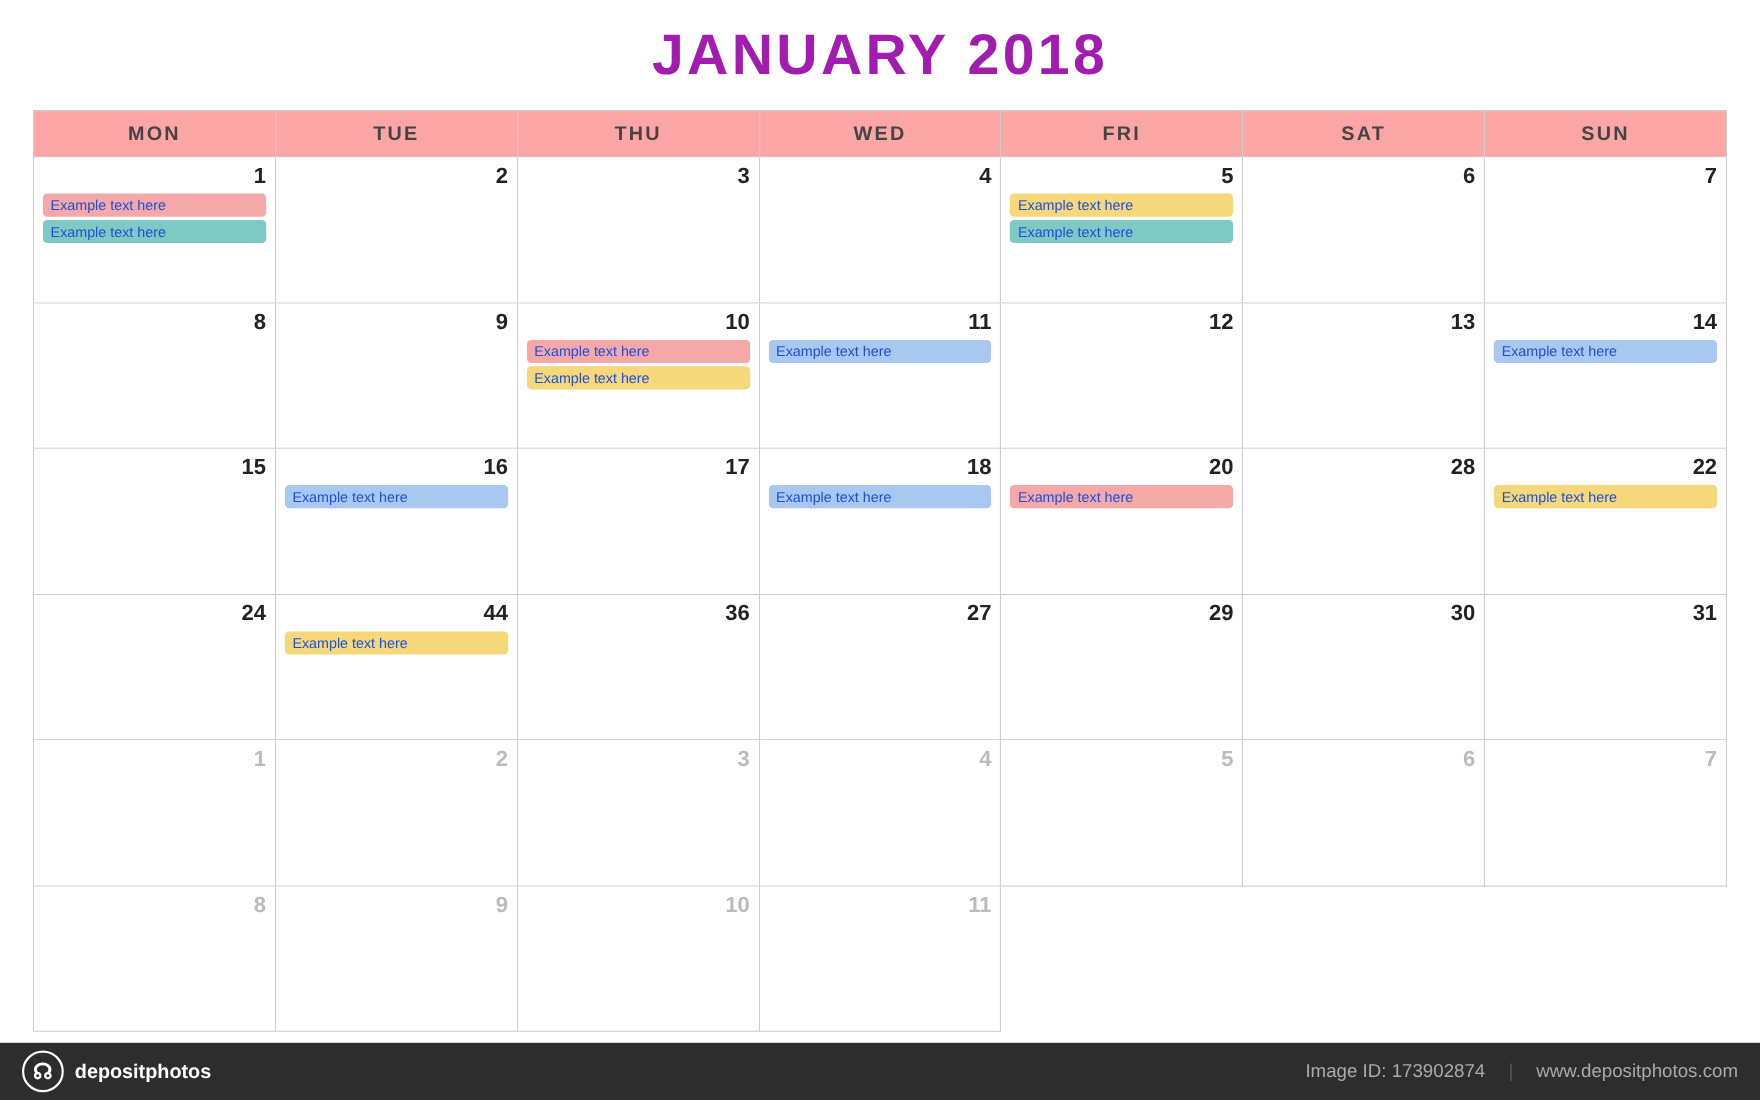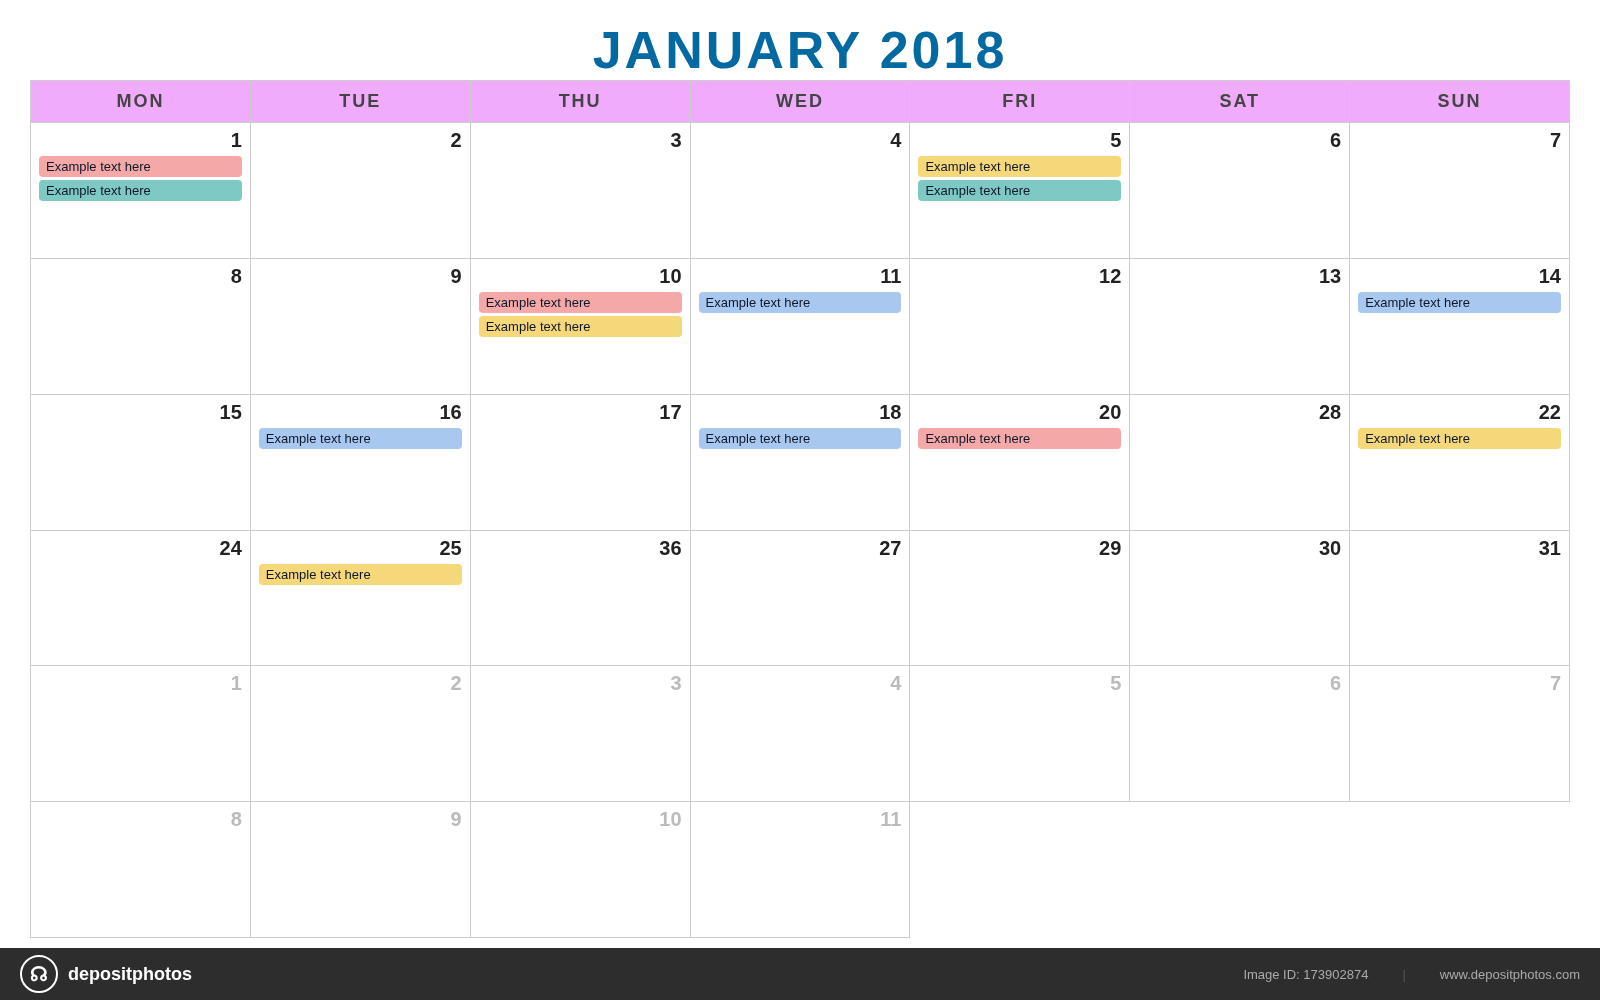--- a/index.html
+++ b/index.html
@@ -18,42 +18,43 @@
       display: flex;
       flex-direction: column;
       padding: 20px 30px 10px 30px;
     }
 
     .calendar-title {
       text-align: center;
       font-size: 52px;
       font-weight: 900;
       letter-spacing: 3px;
-      color: #0369a1;
+      margin-bottom: 20px;
+      color: #a21caf;
     }
 
     .calendar-grid {
       flex: 1;
       display: grid;
       grid-template-columns: repeat(7, 1fr);
       grid-template-rows: auto repeat(6, 1fr);
       border-left: 1px solid #ccc;
       border-top: 1px solid #ccc;
     }
 
     .day-header {
       border-right: 1px solid #ccc;
       border-bottom: 1px solid #ccc;
       text-align: center;
       padding: 10px 0;
       font-size: 18px;
       font-weight: 600;
       letter-spacing: 2px;
       color: #444;
-      background: #f0abfc;
+      background: #fca5a5;
     }
 
     .day-cell {
       border-right: 1px solid #ccc;
       border-bottom: 1px solid #ccc;
       padding: 6px 8px;
       display: flex;
       flex-direction: column;
       min-height: 110px;
       background: #fff;
@@ -69,21 +70,21 @@
       color: #222;
       text-align: right;
       margin-bottom: 4px;
     }
 
     .event {
       border-radius: 4px;
       padding: 3px 7px;
       font-size: 13px;
       margin-bottom: 3px;
-      color: #0f172a;
+      color: #1d4ed8;
       white-space: nowrap;
       overflow: hidden;
       text-overflow: ellipsis;
     }
 
     .event-pink { background-color: #f4a8a8; }
     .event-teal { background-color: #7fc9c4; }
     .event-yellow { background-color: #f5d87a; }
     .event-blue { background-color: #a8c8f0; }
 
@@ -113,23 +114,23 @@
       border-radius: 50%;
       display: flex;
       align-items: center;
       justify-content: center;
       font-size: 20px;
       color: #fff;
     }
 
     .footer-right {
       color: #aaa;
-      font-size: 13px;
-      display: flex;
-      gap: 34px;
+      font-size: 17px;
+      display: flex;
+      gap: 21px;
       text-align: right;
     }
 
     .footer-divider {
       color: #555;
     }
   </style>
 </head>
 <body>
 
@@ -216,21 +217,21 @@
         <div class="day-number">28</div>
       </div>
       <div class="day-cell">
         <div class="day-number">22</div>
         <div class="event event-yellow">Example text here</div>
       </div>
       <div class="day-cell">
         <div class="day-number">24</div>
       </div>
       <div class="day-cell">
-        <div class="day-number">25</div>
+        <div class="day-number">44</div>
         <div class="event event-yellow">Example text here</div>
       </div>
       <div class="day-cell">
         <div class="day-number">36</div>
       </div>
       <div class="day-cell">
         <div class="day-number">27</div>
       </div>
       <div class="day-cell">
         <div class="day-number">29</div>

